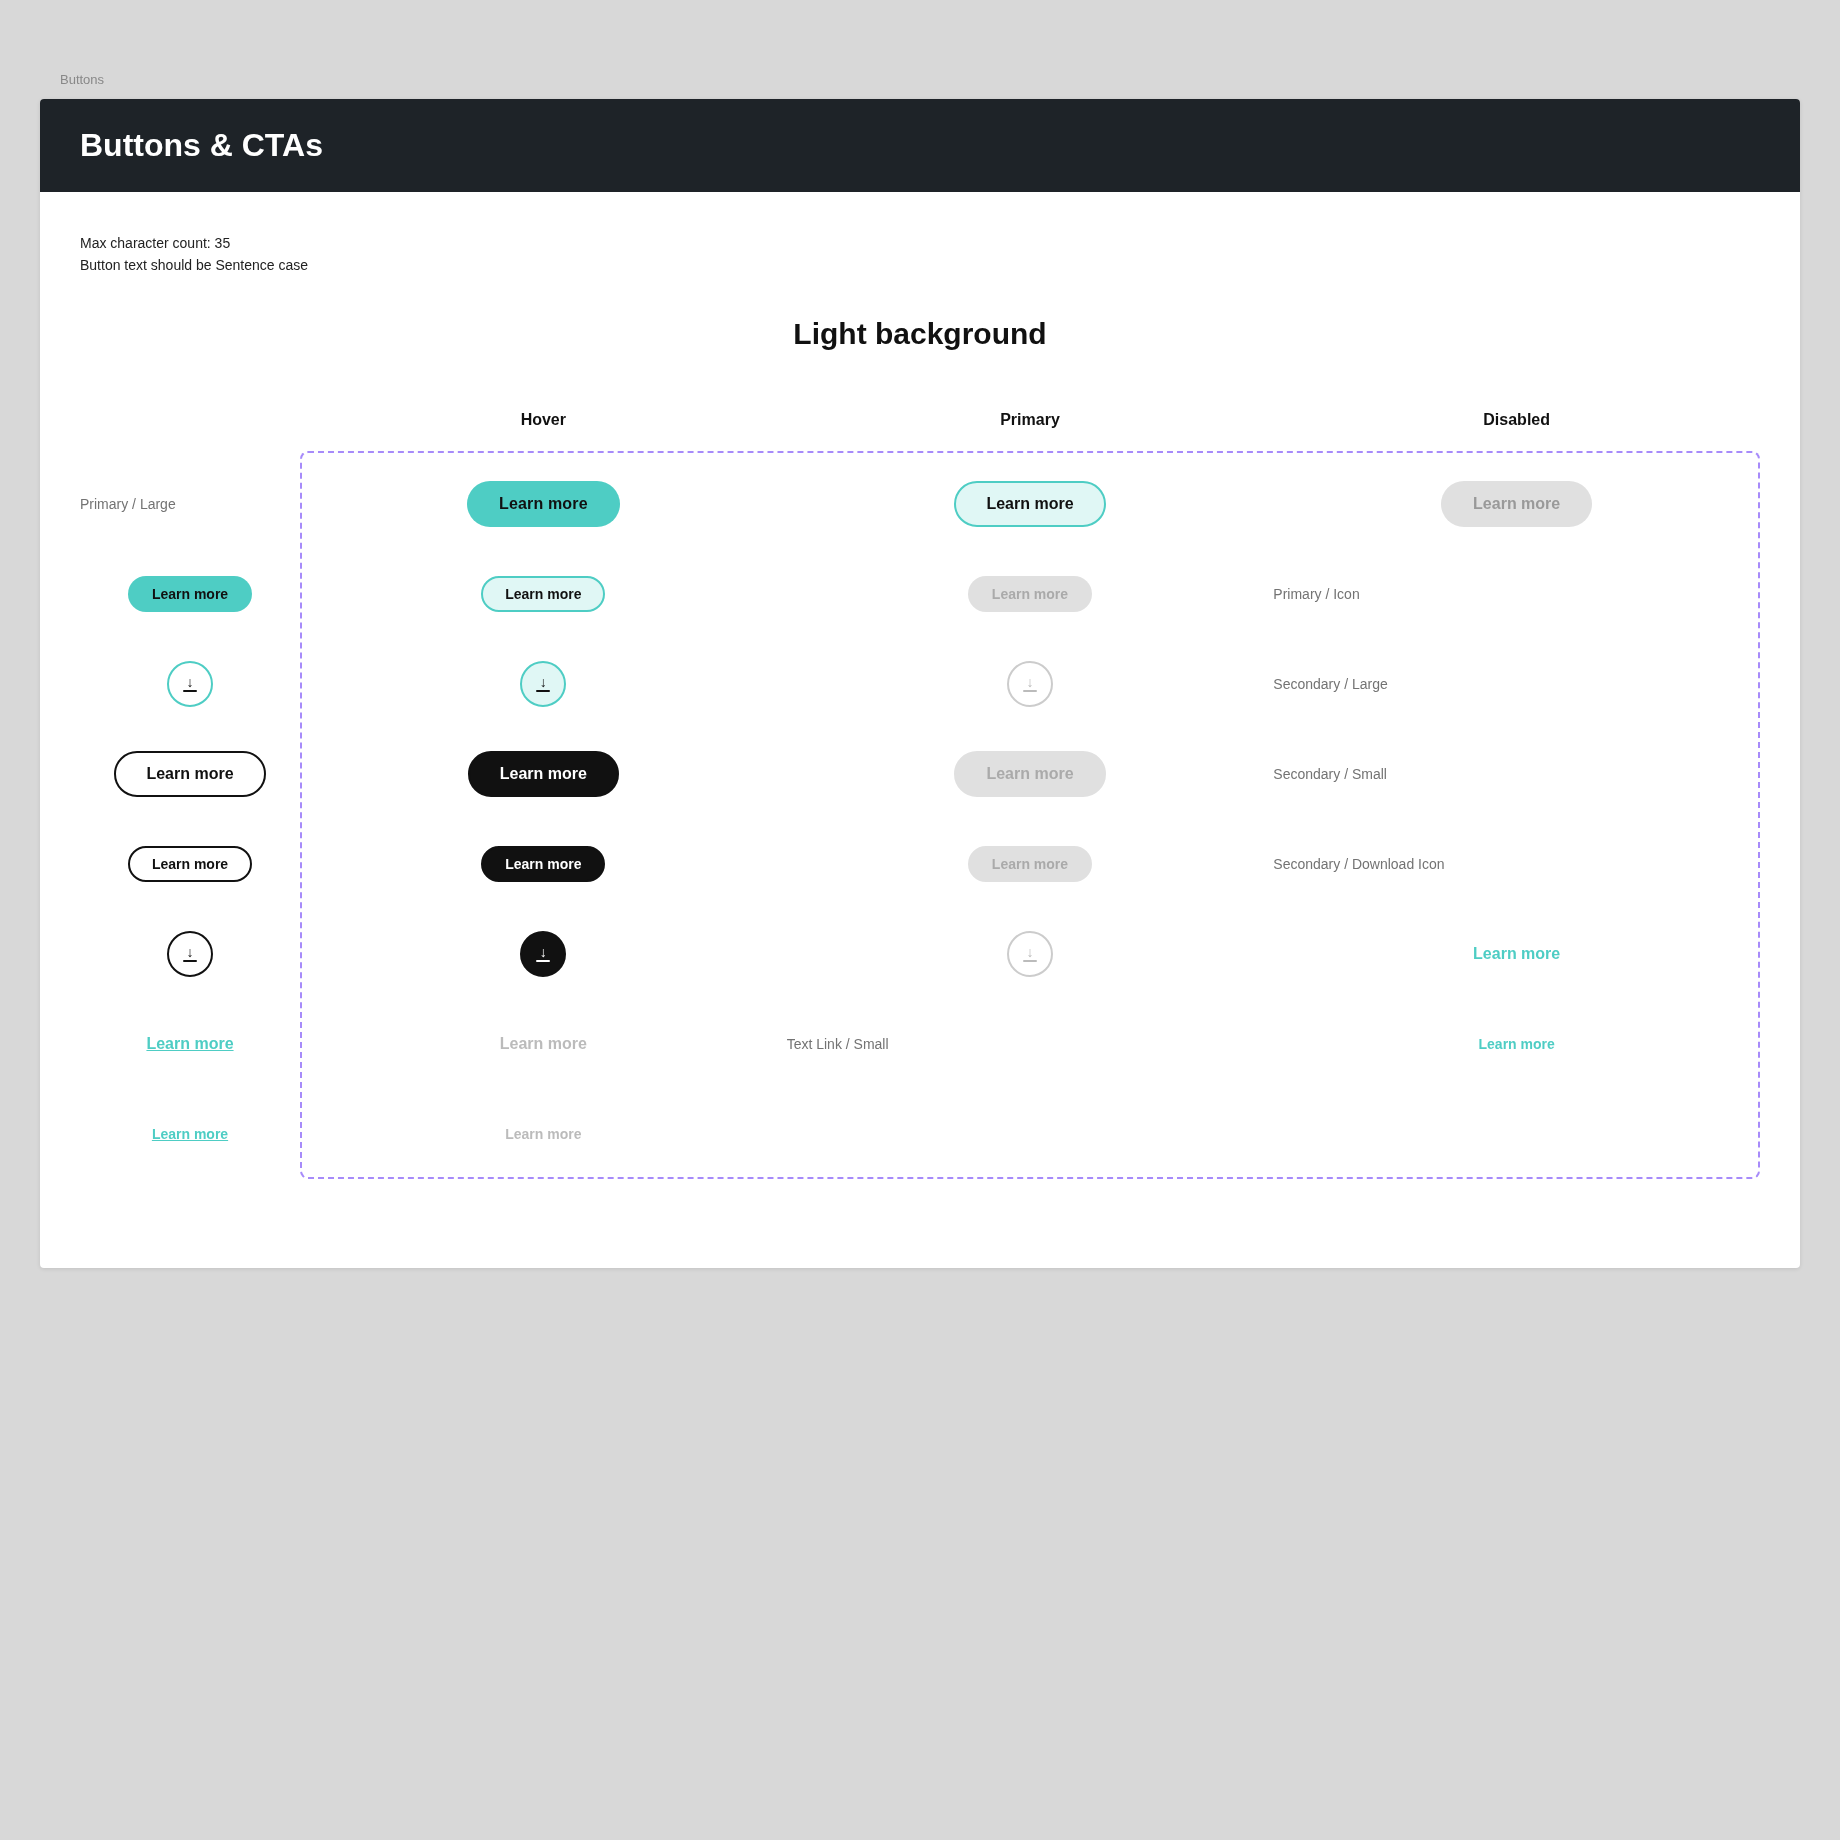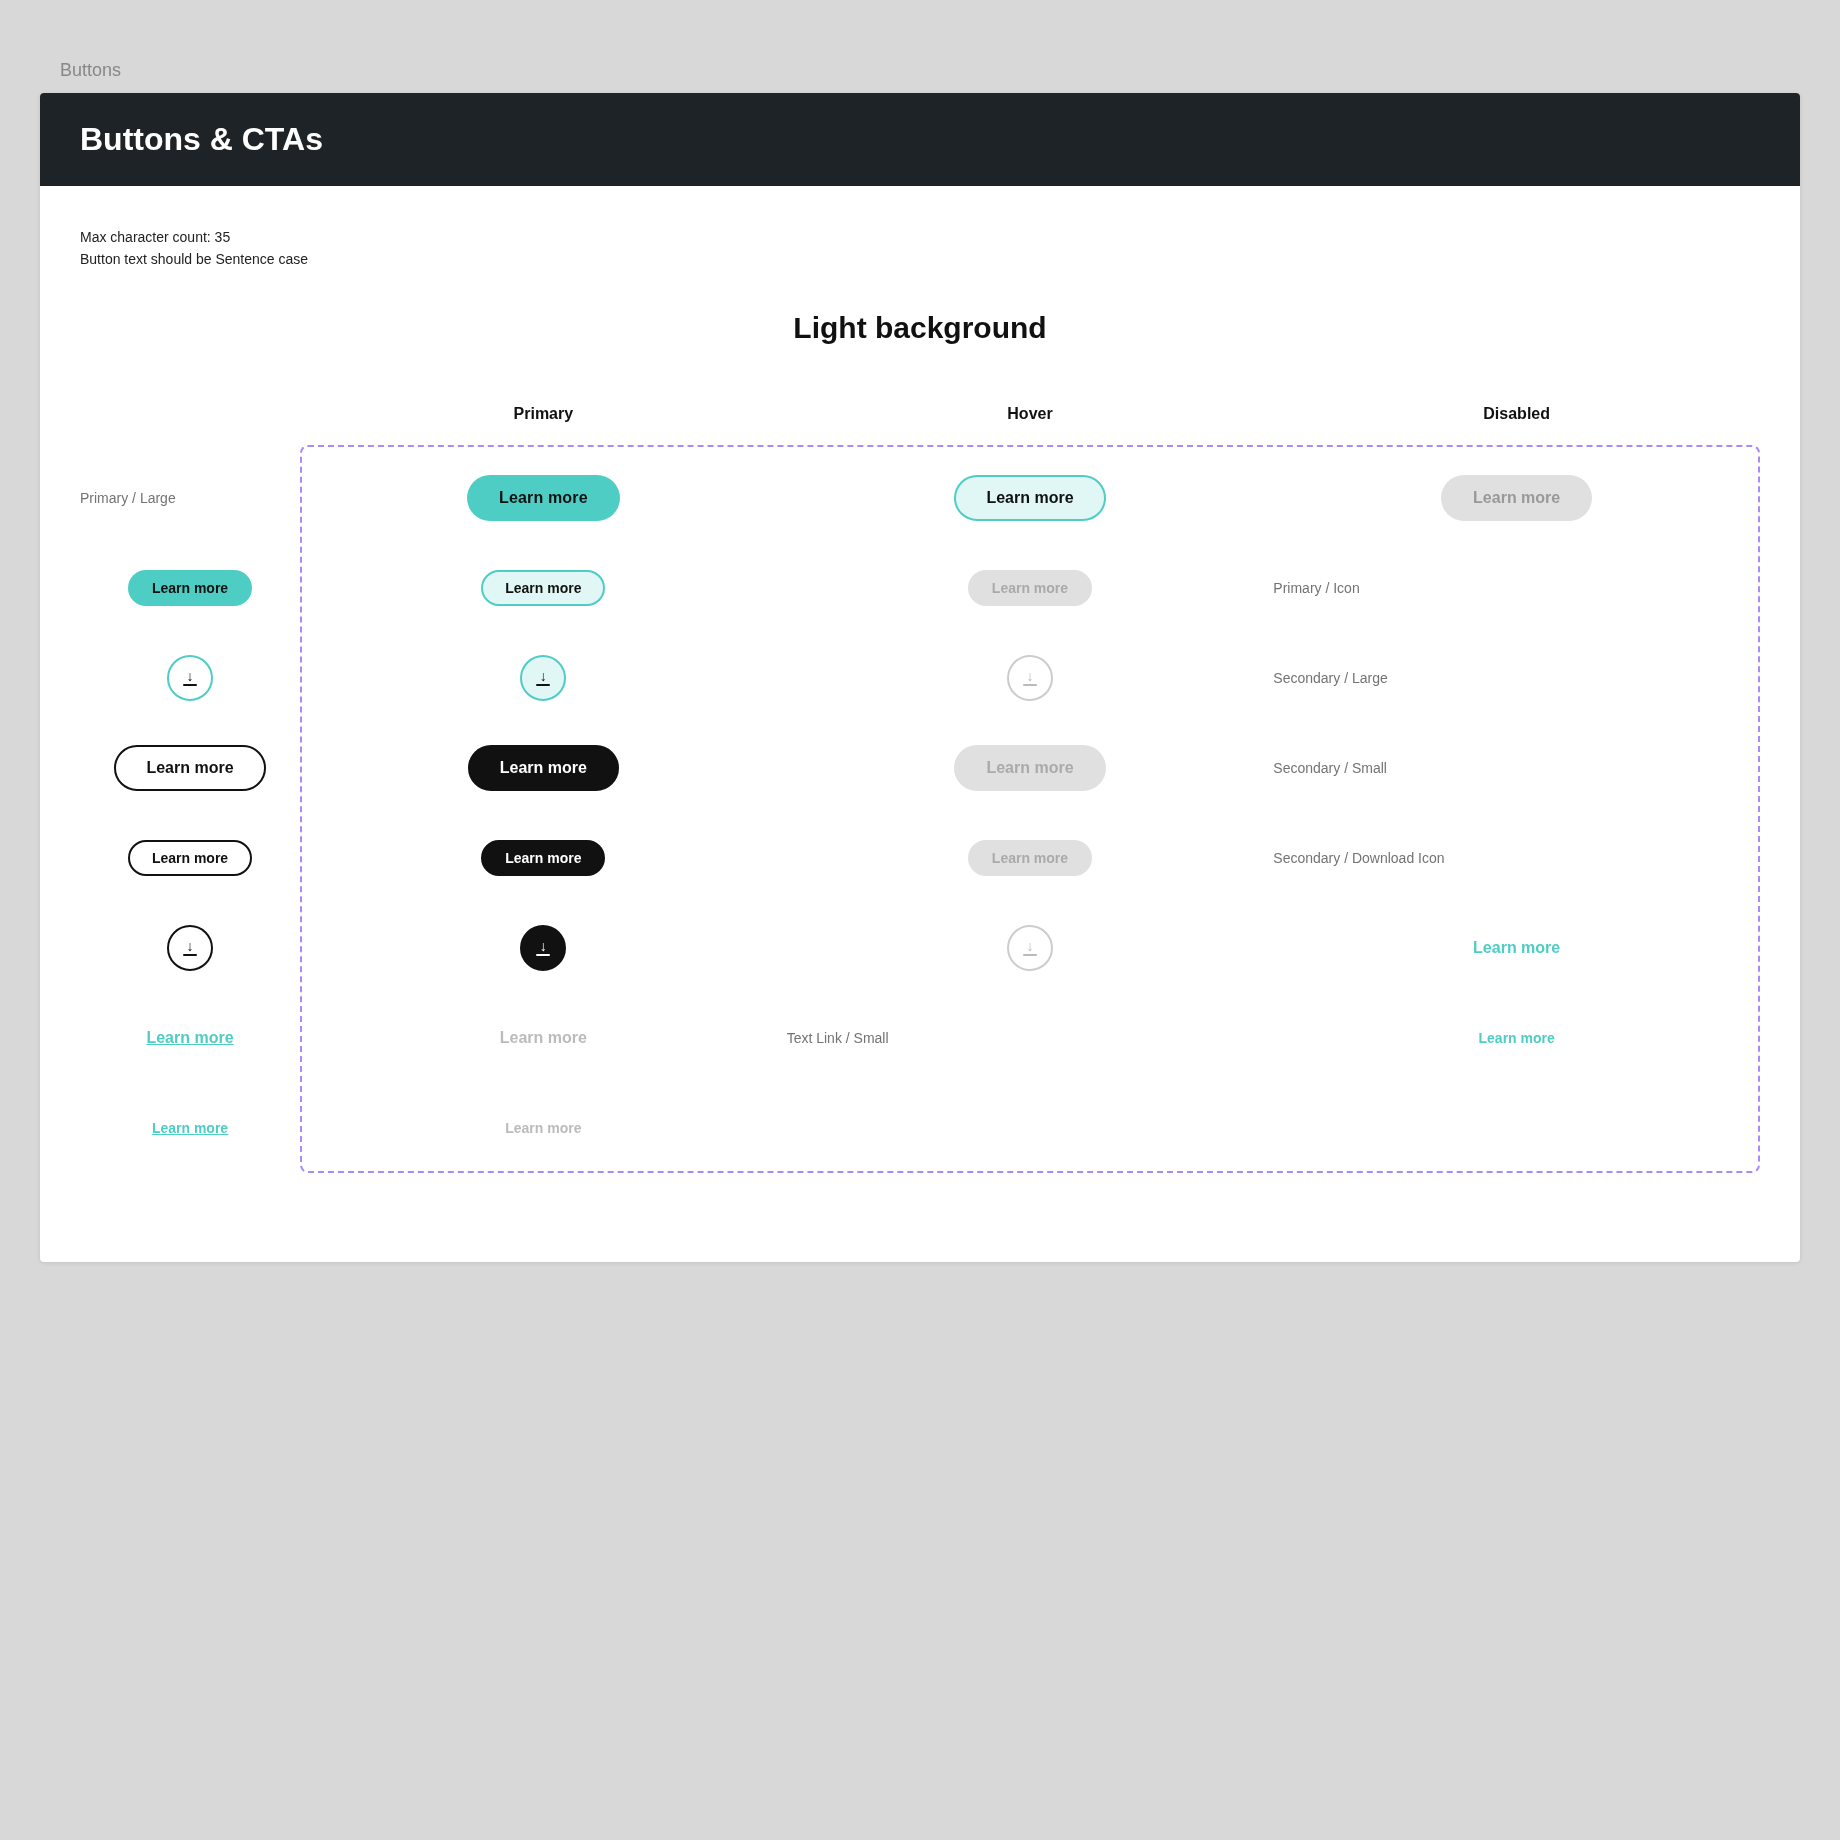--- a/index.html
+++ b/index.html
@@ -4,24 +4,25 @@
   <style>
     * { box-sizing: border-box; margin: 0; padding: 0; }
     body {
       background: #d8d8d8;
       font-family: -apple-system, BlinkMacSystemFont, 'Helvetica Neue', Arial, sans-serif;
       min-height: 1840px;
       padding: 60px 40px;
     }
 
     .breadcrumb-bar {
-      font-size: 18px;
+      font-size: 13px;
       color: #888;
       margin-bottom: 12px;
       padding-left: 20px;
+      margin-top: 12px;
     }
 
     .page-container {
       background: #fff;
       border-radius: 4px;
       overflow: hidden;
       box-shadow: 0 1px 4px rgba(0,0,0,0.1);
     }
 
     .page-header {
@@ -426,22 +427,22 @@
     </div>
 
     <div class="section-title">Light background</div>
 
     <div style="position:relative;">
       <div class="grid-border-overlay"></div>
 
       <div class="button-grid">
 
         <div></div>
+        <div class="col-header">Hover</div>
         <div class="col-header">Primary</div>
-        <div class="col-header">Hover</div>
         <div class="col-header">Disabled</div>
 
         <div class="row-label">Primary / Large</div>
         <div class="cell">
           <button class="btn-primary-large">Learn more</button>
         </div>
         <div class="cell">
           <button class="btn-primary-large-hover">Learn more</button>
         </div>
         <div class="cell">

